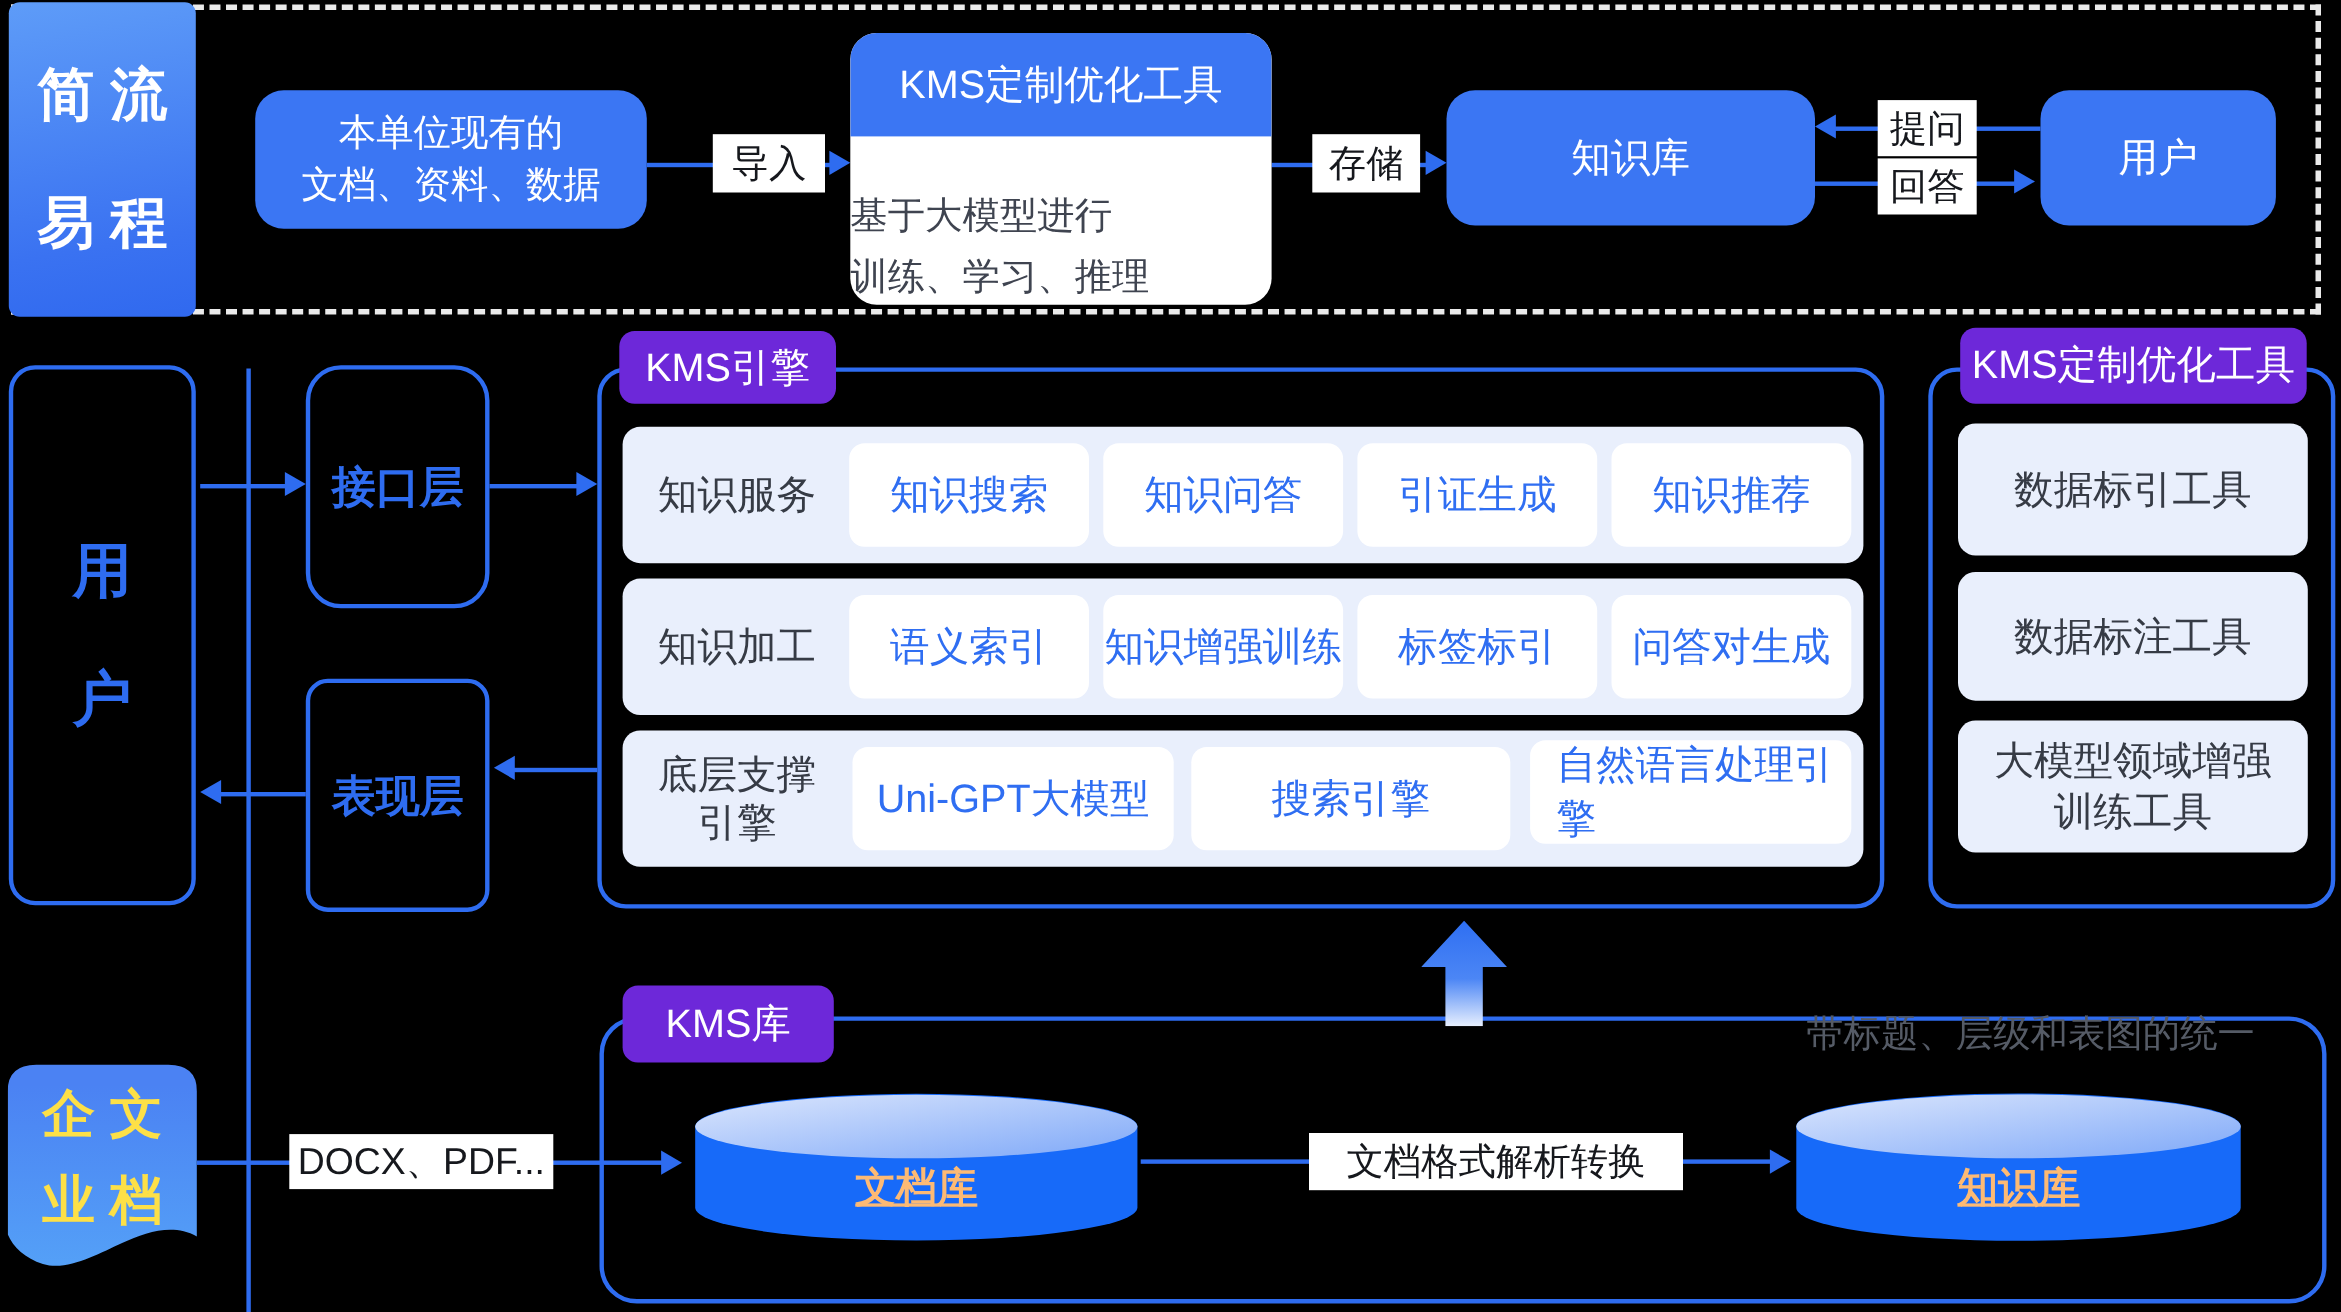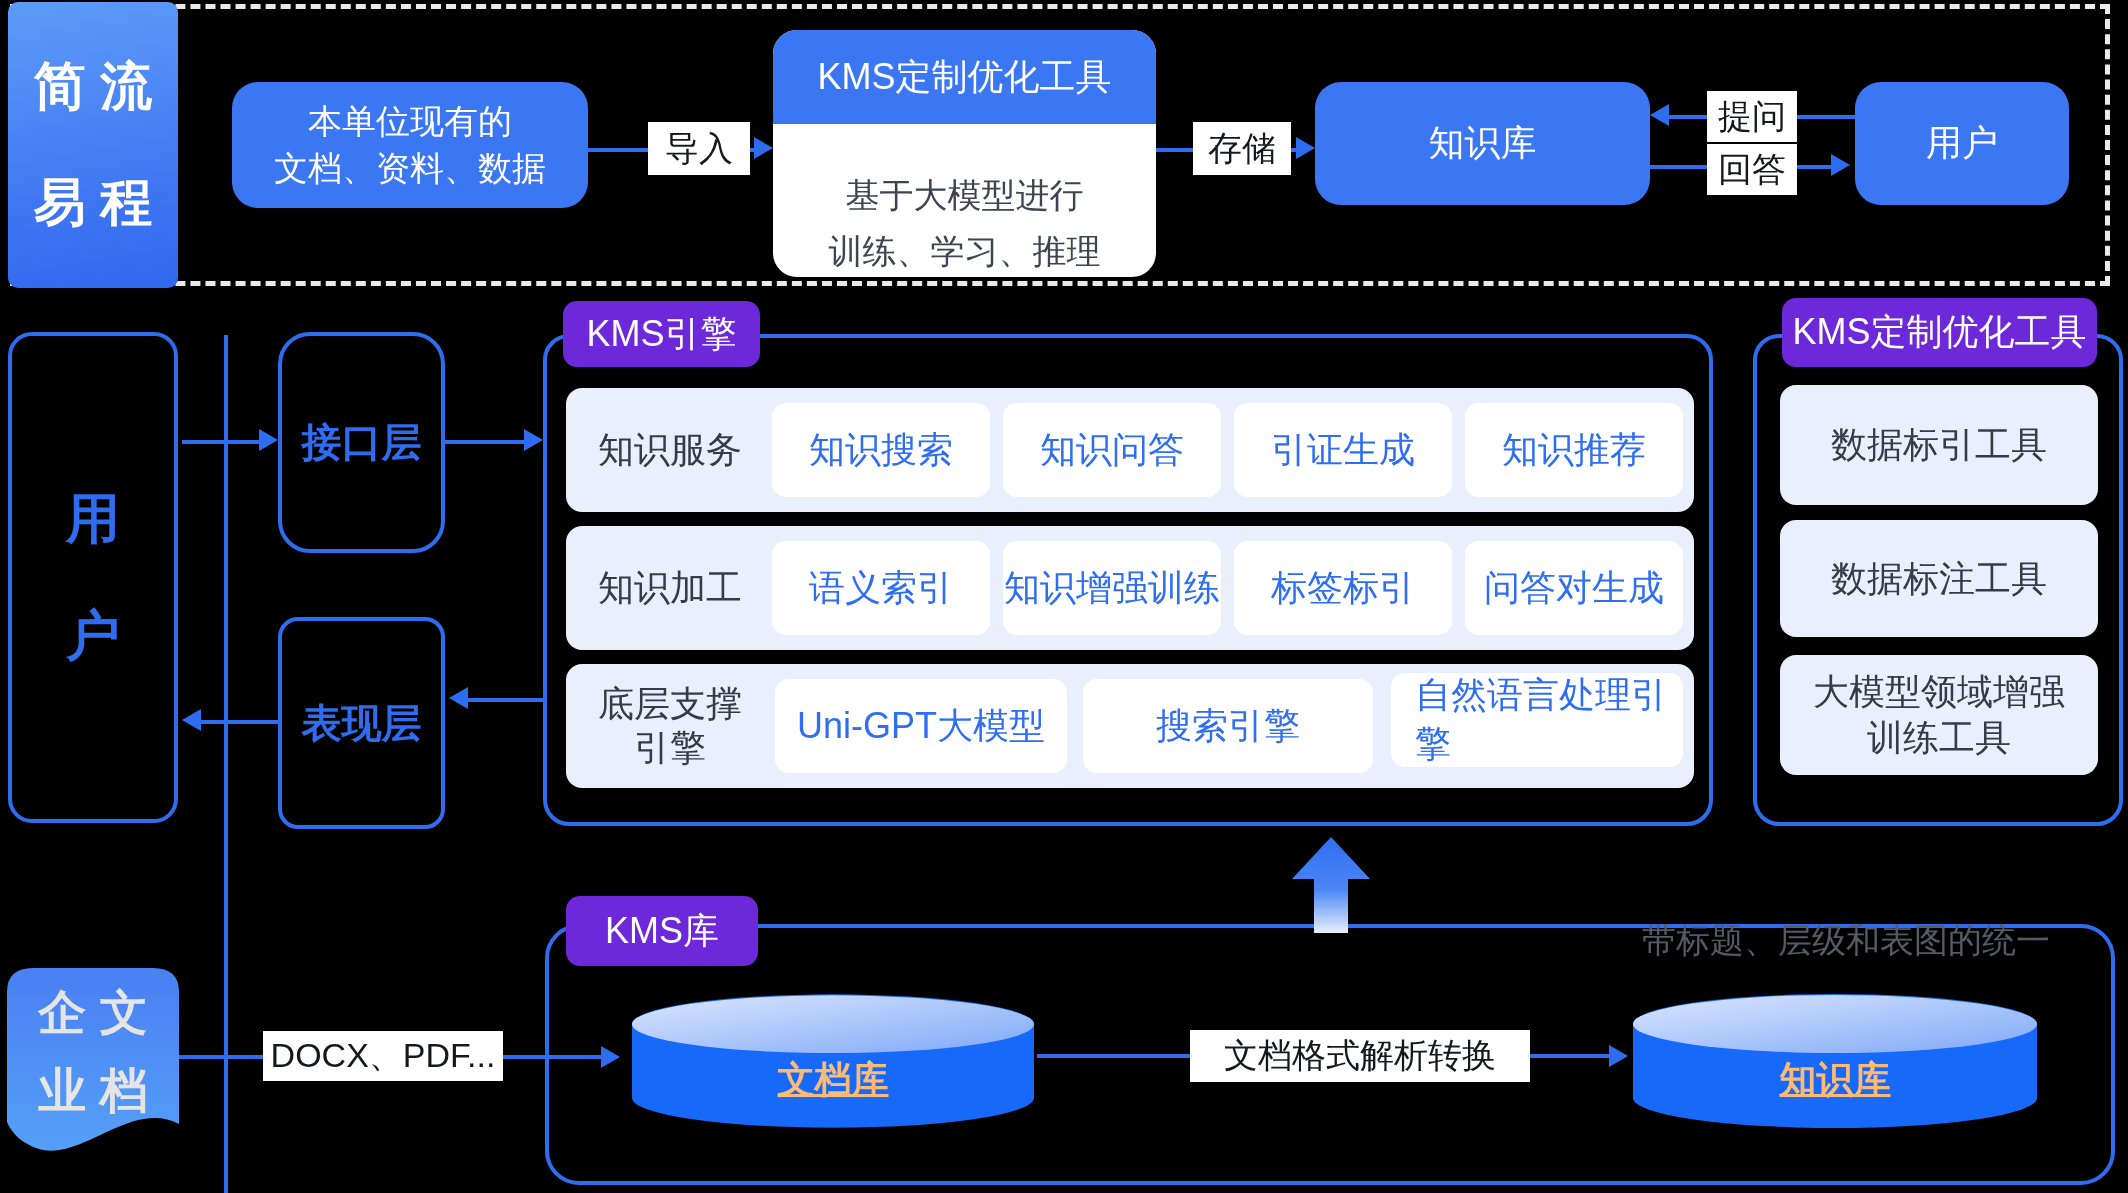--- a/index.html
+++ b/index.html
@@ -73,21 +73,21 @@
   </div>
 
   <div class="abs hline" style="left:588px;top:148px;width:167px;"></div>
   <div class="abs head-r" style="left:754px;top:137px;"></div>
   <div class="abs white-label" style="left:648px;top:122px;width:102px;height:53px;">导入</div>
 
   <div class="abs" style="left:773px;top:30px;width:383px;height:247px;background:#fff;border-radius:24px;
               overflow:hidden;z-index:2;">
     <div style="height:94px;background:#3b76f3;color:#fff;font-size:36px;display:flex;
                 align-items:center;justify-content:center;">KMS定制优化工具</div>
-    <div style="height:199px;display:flex;flex-direction:column;align-items:center;
+    <div style="height:199px;display:flex;flex-direction:column;align-items:flex-start;
                 justify-content:center;gap:10px;color:#3f4450;font-size:34px;">
       <div>基于大模型进行</div>
       <div>训练、学习、推理</div>
     </div>
   </div>
 
   <div class="abs hline" style="left:1156px;top:148px;width:141px;"></div>
   <div class="abs head-r" style="left:1296px;top:137px;"></div>
   <div class="abs white-label" style="left:1193px;top:122px;width:98px;height:53px;">存储</div>
 
@@ -176,21 +176,21 @@
   <div class="abs tag" style="left:566px;top:896px;width:192px;height:70px;">KMS库</div>
 
   <svg class="abs" style="left:1292px;top:837px;z-index:3;" width="78" height="96" viewBox="0 0 78 96">
     <polygon points="39,0 78,42 56,42 56,96 22,96 22,42 0,42" fill="url(#upG)"></polygon>
   </svg>
 
   <svg class="abs" style="left:7px;top:964px;" width="172" height="194" viewBox="0 0 172 194">
     <path d="M0 158 V28 Q0 4 26 4 H146 Q172 4 172 28 V160 C150 148 126 156 104 166 C82 176 54 192 32 185 C16 180 5 170 0 158 Z" fill="url(#docG)"></path>
   </svg>
   <div class="abs" style="left:7px;top:964px;width:172px;height:176px;display:flex;flex-direction:column;
-              align-items:center;justify-content:center;gap:14px;color:#e5e5e5;font-size:48px;
+              align-items:center;justify-content:center;gap:14px;color:#fde047;font-size:48px;
               font-weight:bold;z-index:2;">
     <div>企 文</div>
     <div>业 档</div>
   </div>
 
   <div class="abs hline" style="left:179px;top:1055px;width:424px;"></div>
   <div class="abs head-r" style="left:601px;top:1046px;"></div>
   <div class="abs white-label" style="left:263px;top:1031px;width:240px;height:50px;">DOCX、PDF...</div>
 
   <svg class="abs" style="left:629px;top:992px;z-index:1;" width="408" height="140" viewBox="0 0 410 140">

